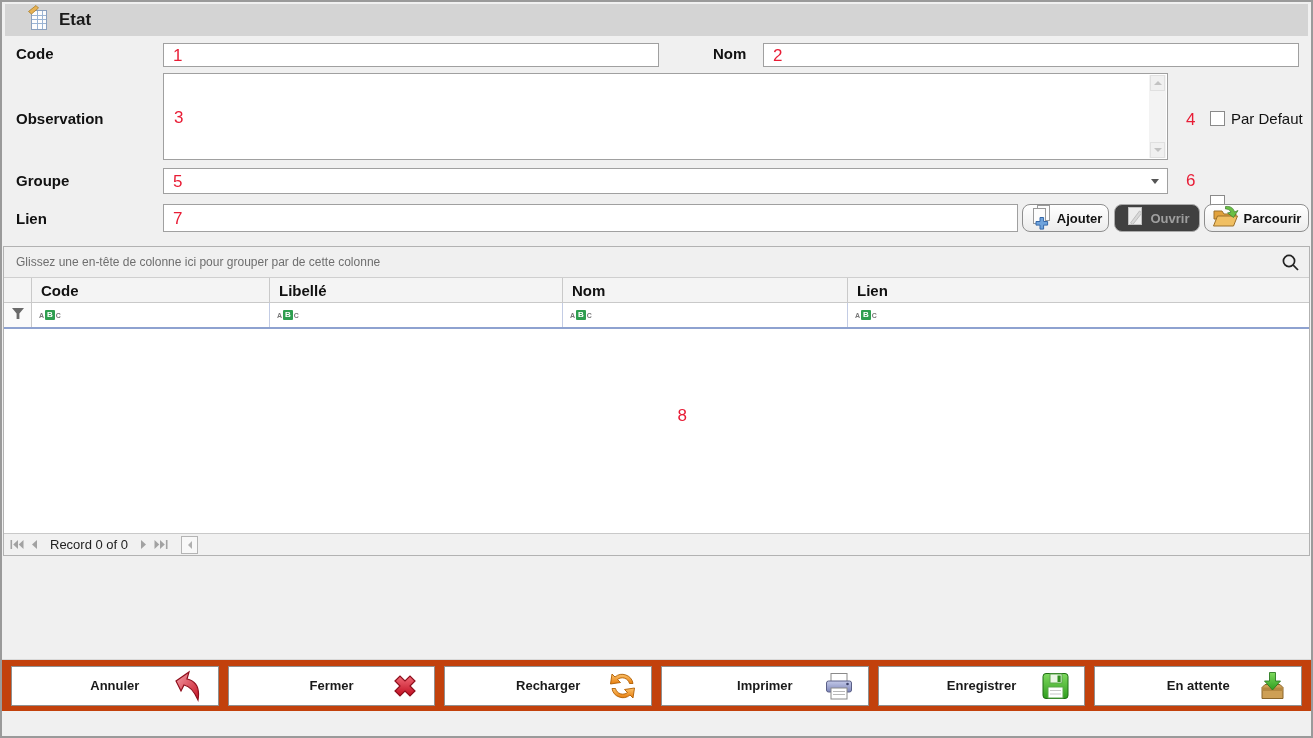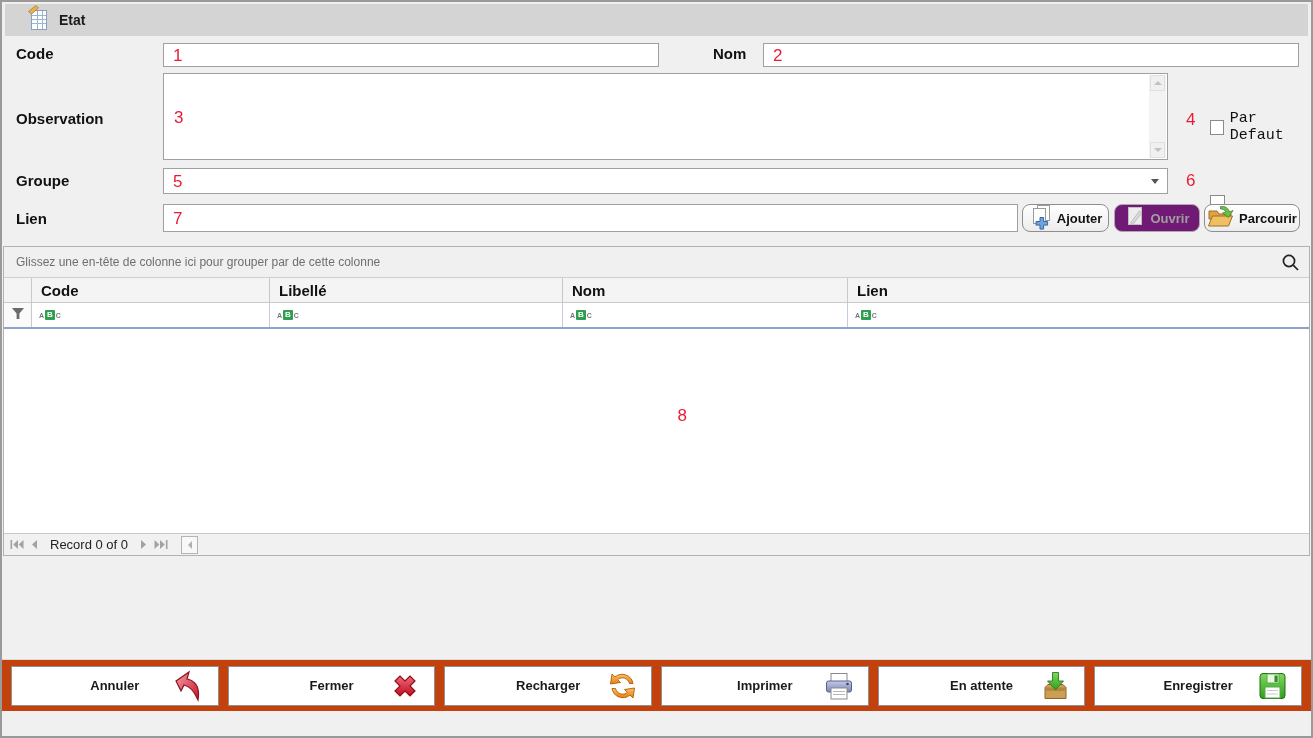--- a/index.html
+++ b/index.html
@@ -11,21 +11,21 @@
   body{font-family:"Liberation Sans",sans-serif;background:#ffffff;}
   .window{
     position:relative;width:1313px;height:738px;
     background:#f0f0f0;border:2px solid #9a9a9a;overflow:hidden;
   }
   
   .titlebar{
     position:absolute;top:2px;left:3px;right:3px;height:32px;
     background:#d4d4d4;display:flex;align-items:center;padding-left:22px;gap:9px;
   }
-  .titlebar .title-text{font-size:14px;font-weight:bold;color:#1a1a1a;}
+  .titlebar .title-text{font-size:17px;font-weight:bold;color:#1a1a1a;}
   
   .lbl{position:absolute;font-size:15px;font-weight:bold;color:#111;}
   .lbl-plain{position:absolute;font-size:15px;color:#111;}
   .field{
     position:absolute;background:#fff;border:1px solid #a0a0a0;
     display:flex;align-items:center;padding-left:9px;
   }
   .marker{color:var(--marker-red);font-size:17px;line-height:1;}
   .std-marker{position:absolute;color:var(--marker-red);font-size:17px;}
   .checkbox-group{position:absolute;display:flex;align-items:center;gap:6px;}
@@ -43,21 +43,21 @@
   
   .combo-arrow{position:absolute;right:8px;top:50%;margin-top:-2px;width:0;height:0;
     border-left:4px solid transparent;border-right:4px solid transparent;border-top:5px solid #555;}
   
   .mini-btn{
     position:absolute;height:28px;border:1px solid #8e8e8e;border-radius:8px;
     background:linear-gradient(#ffffff,#ececec);
     display:flex;align-items:center;justify-content:center;gap:5px;
     font-size:13px;font-weight:bold;color:#111;cursor:default;
   }
-  .mini-btn.disabled{background:#701a75;color:#9f9f9f;border-color:#ababab;}
+  .mini-btn.disabled{background:#404040;color:#9f9f9f;border-color:#ababab;}
   
   .grid{
     position:absolute;top:244px;left:1px;width:1307px;height:310px;
     border:1px solid #b2b2b2;background:#fff;display:flex;flex-direction:column;
   }
   .groupbar{position:relative;height:31px;flex:none;background:#f0f0f0;border-bottom:1px solid #cfcfcf;
     display:flex;align-items:center;padding-left:12px;}
   .grouphint{font-size:12px;color:#6e6e6e;}
   .search-btn{position:absolute;right:9px;top:6px;}
   .hdr-row{display:flex;flex:none;height:25px;background:#f4f4f4;border-bottom:1px solid #c9c9c9;}
@@ -134,21 +134,21 @@
           <span class="tri-up"></span>
         </div>
       <div class="vs-btn down">
           <span class="tri-down"></span>
         </div>
     </div>
   </div>
   <span class="std-marker" style="top:108px;left:1184px;">4</span>
   <div class="checkbox-group" style="top:108px;left:1208px;">
     <span class="cb-box"></span>
-    <span class="lbl-plain" style="position:static;font-family:Liberation Mono, monospace;">Par Defaut</span>
+    <span class="lbl-plain" style="position:static;">Par Defaut</span>
   </div>
 
   <span class="lbl" style="top:170px;left:14px;">Groupe</span>
   <div class="field" style="top:166px;left:161px;width:1005px;height:26px;">
     <span class="marker">5</span>
     <span class="combo-arrow"></span>
   </div>
   <span class="std-marker" style="top:169px;left:1184px;">6</span>
   <div class="checkbox-group" style="top:169px;left:1208px;">
     <span class="cb-box"></span>
@@ -171,21 +171,21 @@
   </div>
   <div class="mini-btn disabled" style="top:202px;left:1112px;width:86px;">
     <span>
       <svg width="21" height="22" viewBox="0 0 21 22">
         <rect x="4.5" y="1.5" width="13" height="17" fill="#ececec" stroke="#c0c0c0"></rect>
         <path d="M6.5 17 L15.5 5 L17.8 7 L8.8 18.5 Z" fill="#d8d8d8" stroke="#bdbdbd"></path>
       </svg>
     </span>
     <span>Ouvrir</span>
   </div>
-  <div class="mini-btn" style="top:202px;left:1202px;width:96px;">
+  <div class="mini-btn" style="top:202px;left:1202px;width:105px;">
     <span>
       <svg width="27" height="23" viewBox="0 0 27 23">
         <path d="M2 6 h8 l2 3 h12 v5 h-22 z" fill="#e2a23c" stroke="#9c702a"></path>
         <path d="M1.5 21 L5.5 11 H25.5 L21.5 21 Z" fill="#f0bf62" stroke="#9c702a"></path>
         <path d="M13.5 1.5 c5 -0.5 8 1.5 9 5.5 l3.5 -1.5 -4.5 7 -6 -4.5 3.5 -1 c-1.5 -2.5 -3.5 -3 -5.5 -3 z" fill="#6abf45" stroke="#397a28" stroke-width="0.7"></path>
       </svg>
     </span>
     <span>Parcourir</span>
   </div>
 
@@ -342,50 +342,50 @@
           <rect x="3.5" y="10" width="25" height="11" rx="2" fill="url(#gp1)" stroke="#5a5f86"></rect>
           <circle cx="24.5" cy="13" r="1.3" fill="#3c4168"></circle>
           <rect x="8" y="17" width="16" height="11" fill="#fff" stroke="#8a8a8a"></rect>
           <line x1="10" y1="20.5" x2="22" y2="20.5" stroke="#b8b8b8"></line>
           <line x1="10" y1="23.5" x2="22" y2="23.5" stroke="#b8b8b8"></line>
         </svg>
       </span>
     </div>
 
     <div class="big-btn">
-      <span>En attente</span>
-      <span class="btn-icon">
-        <svg width="31" height="31" viewBox="0 0 31 31">
-          <defs>
-              <linearGradient id="gg1" x1="0" y1="0" x2="0" y2="1">
-            <stop offset="0" stop-color="#7ed95e"></stop>
-                <stop offset="1" stop-color="#2f9e1e"></stop>
-              </linearGradient>
-            </defs>
-          <path d="M5 17 l3 -3 h15 l3 3 v11 h-21 z" fill="#cd9f55" stroke="#8a652a"></path>
-          <path d="M5 17 h21 v3.5 h-21 z" fill="#b48740"></path>
-          <path d="M12.5 2 h6 v8.5 h5 l-8 9 -8 -9 h5 z" fill="url(#gg1)" stroke="#2d7a22" stroke-width="0.9"></path>
-        </svg>
-      </span>
-    </div>
-
-    <div class="big-btn">
       <span>Enregistrer</span>
       <span class="btn-icon">
         <svg width="31" height="31" viewBox="0 0 31 31">
           <defs>
               <linearGradient id="gs1" x1="0" y1="0" x2="0" y2="1">
             <stop offset="0" stop-color="#7fd95f"></stop>
                 <stop offset="1" stop-color="#2f9e1e"></stop>
               </linearGradient>
             </defs>
           <rect x="3" y="3" width="25" height="25" rx="3" fill="url(#gs1)" stroke="#1f6e14"></rect>
           <rect x="10" y="3.5" width="12" height="9" fill="#eaf7e4" stroke="#5aa84a"></rect>
           <rect x="17.5" y="5" width="3.2" height="6.5" fill="#2f8f1f"></rect>
           <rect x="8" y="16.5" width="15" height="11" fill="#fff" stroke="#5aa84a"></rect>
           <line x1="10" y1="20" x2="21" y2="20" stroke="#c8c8c8"></line>
           <line x1="10" y1="23.5" x2="21" y2="23.5" stroke="#c8c8c8"></line>
         </svg>
       </span>
     </div>
 
+    <div class="big-btn">
+      <span>En attente</span>
+      <span class="btn-icon">
+        <svg width="31" height="31" viewBox="0 0 31 31">
+          <defs>
+              <linearGradient id="gg1" x1="0" y1="0" x2="0" y2="1">
+            <stop offset="0" stop-color="#7ed95e"></stop>
+                <stop offset="1" stop-color="#2f9e1e"></stop>
+              </linearGradient>
+            </defs>
+          <path d="M5 17 l3 -3 h15 l3 3 v11 h-21 z" fill="#cd9f55" stroke="#8a652a"></path>
+          <path d="M5 17 h21 v3.5 h-21 z" fill="#b48740"></path>
+          <path d="M12.5 2 h6 v8.5 h5 l-8 9 -8 -9 h5 z" fill="url(#gg1)" stroke="#2d7a22" stroke-width="0.9"></path>
+        </svg>
+      </span>
+    </div>
+
   </div>
 </div>
 
 </body></html>

